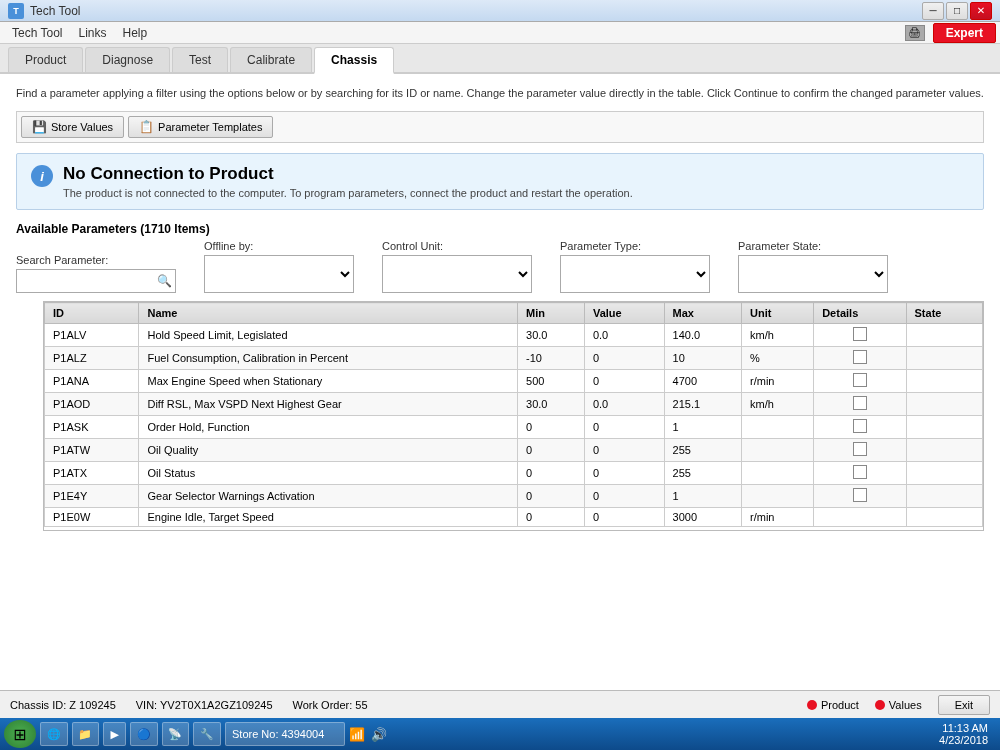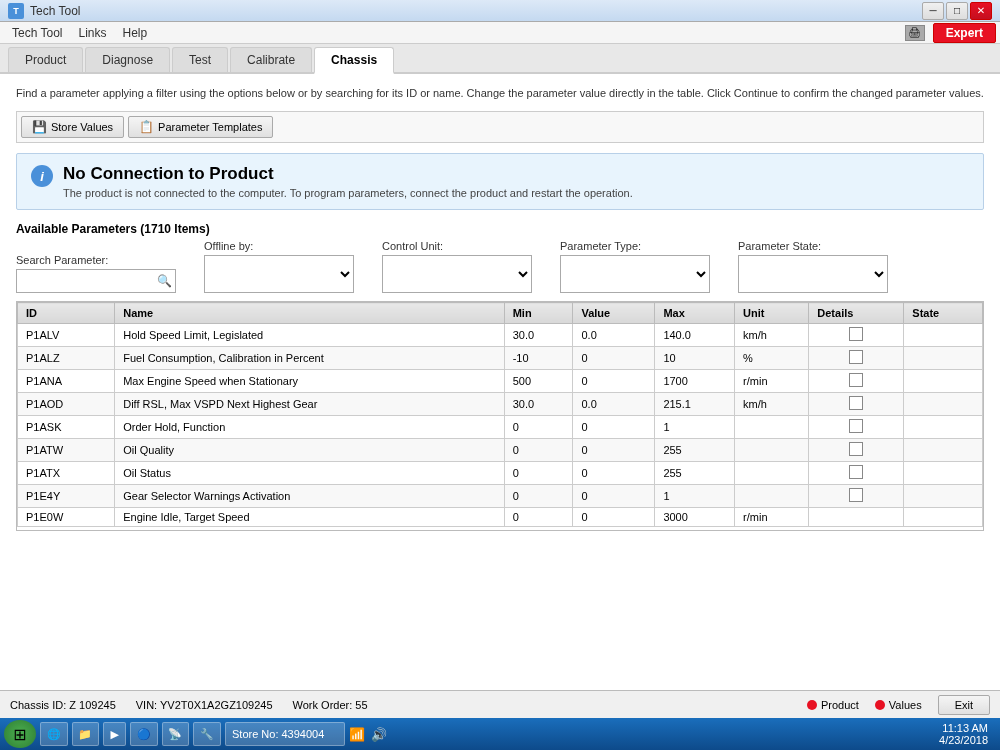--- a/index.html
+++ b/index.html
@@ -51,21 +51,21 @@
     .search-wrapper { position: relative; display: flex; align-items: center; }
     .search-wrapper .search-icon { position: absolute; right: 4px; color: #666; font-size: 12px; }
     .search-wrapper input { padding-right: 22px; width: 160px; }
     .filter-select { height: 24px; border: 1px solid #aaa; padding: 18px 4px; font-size: 11px; background: white; width: 150px; cursor: pointer; }
 
     
     .params-table { width: 100%; border-collapse: collapse; font-size: 11px; }
     .params-table th { background: linear-gradient(to bottom, #e8e8e8, #d8d8d8); border: 1px solid #bbb; padding: 4px 8px; text-align: left; font-weight: bold; font-size: 11px; white-space: nowrap; }
     .params-table td { border: 1px solid #ccc; padding: 3px 8px; white-space: nowrap; background: white; }
     .params-table tr:nth-child(even) td { background: #f8f8f8; }
-    .table-wrapper { overflow-y: auto; height: 230px; border: 1px solid #bbb; margin-bottom: 2px; }
+    .table-wrapper { overflow-y: auto; height: 230px; border: 1px solid #bbb; margin-bottom: 2px; margin-left: 27px; }
 
     
     #status-bar { background: #f0f0f0; border-top: 1px solid #bbb; height: 28px; display: flex; align-items: center; padding: 0 10px; font-size: 11px; gap: 20px; position: fixed; bottom: 32px; left: 0; right: 0; }
     .status-item { display: flex; align-items: center; gap: 4px; }
     .status-dot { width: 10px; height: 10px; border-radius: 50%; }
     .status-dot.red { background: #e81123; }
     .exit-btn-area { margin-left: auto; }
     .exit-btn { padding: 3px 16px; border: 1px solid #aaa; background: linear-gradient(to bottom, #f5f5f5, #e0e0e0); cursor: pointer; font-size: 11px; border-radius: 2px; }
 
     
@@ -206,21 +206,21 @@
     <td>10</td>
     <td>%</td>
     <td style="text-align:center;"><span style="display:inline-block;width:14px;height:14px;border:1px solid #888;background:white;"></span></td>
     <td></td>
   </tr>
             <tr>
     <td>P1ANA</td>
     <td>Max Engine Speed when Stationary</td>
     <td>500</td>
     <td contenteditable="false" style="">0</td>
-    <td>1700</td>
+    <td>4700</td>
     <td>r/min</td>
     <td style="text-align:center;"><span style="display:inline-block;width:14px;height:14px;border:1px solid #888;background:white;"></span></td>
     <td></td>
   </tr>
             <tr>
     <td>P1AOD</td>
     <td>Diff RSL, Max VSPD Next Highest Gear</td>
     <td>30.0</td>
     <td contenteditable="false" style="">0.0</td>
     <td>215.1</td>

